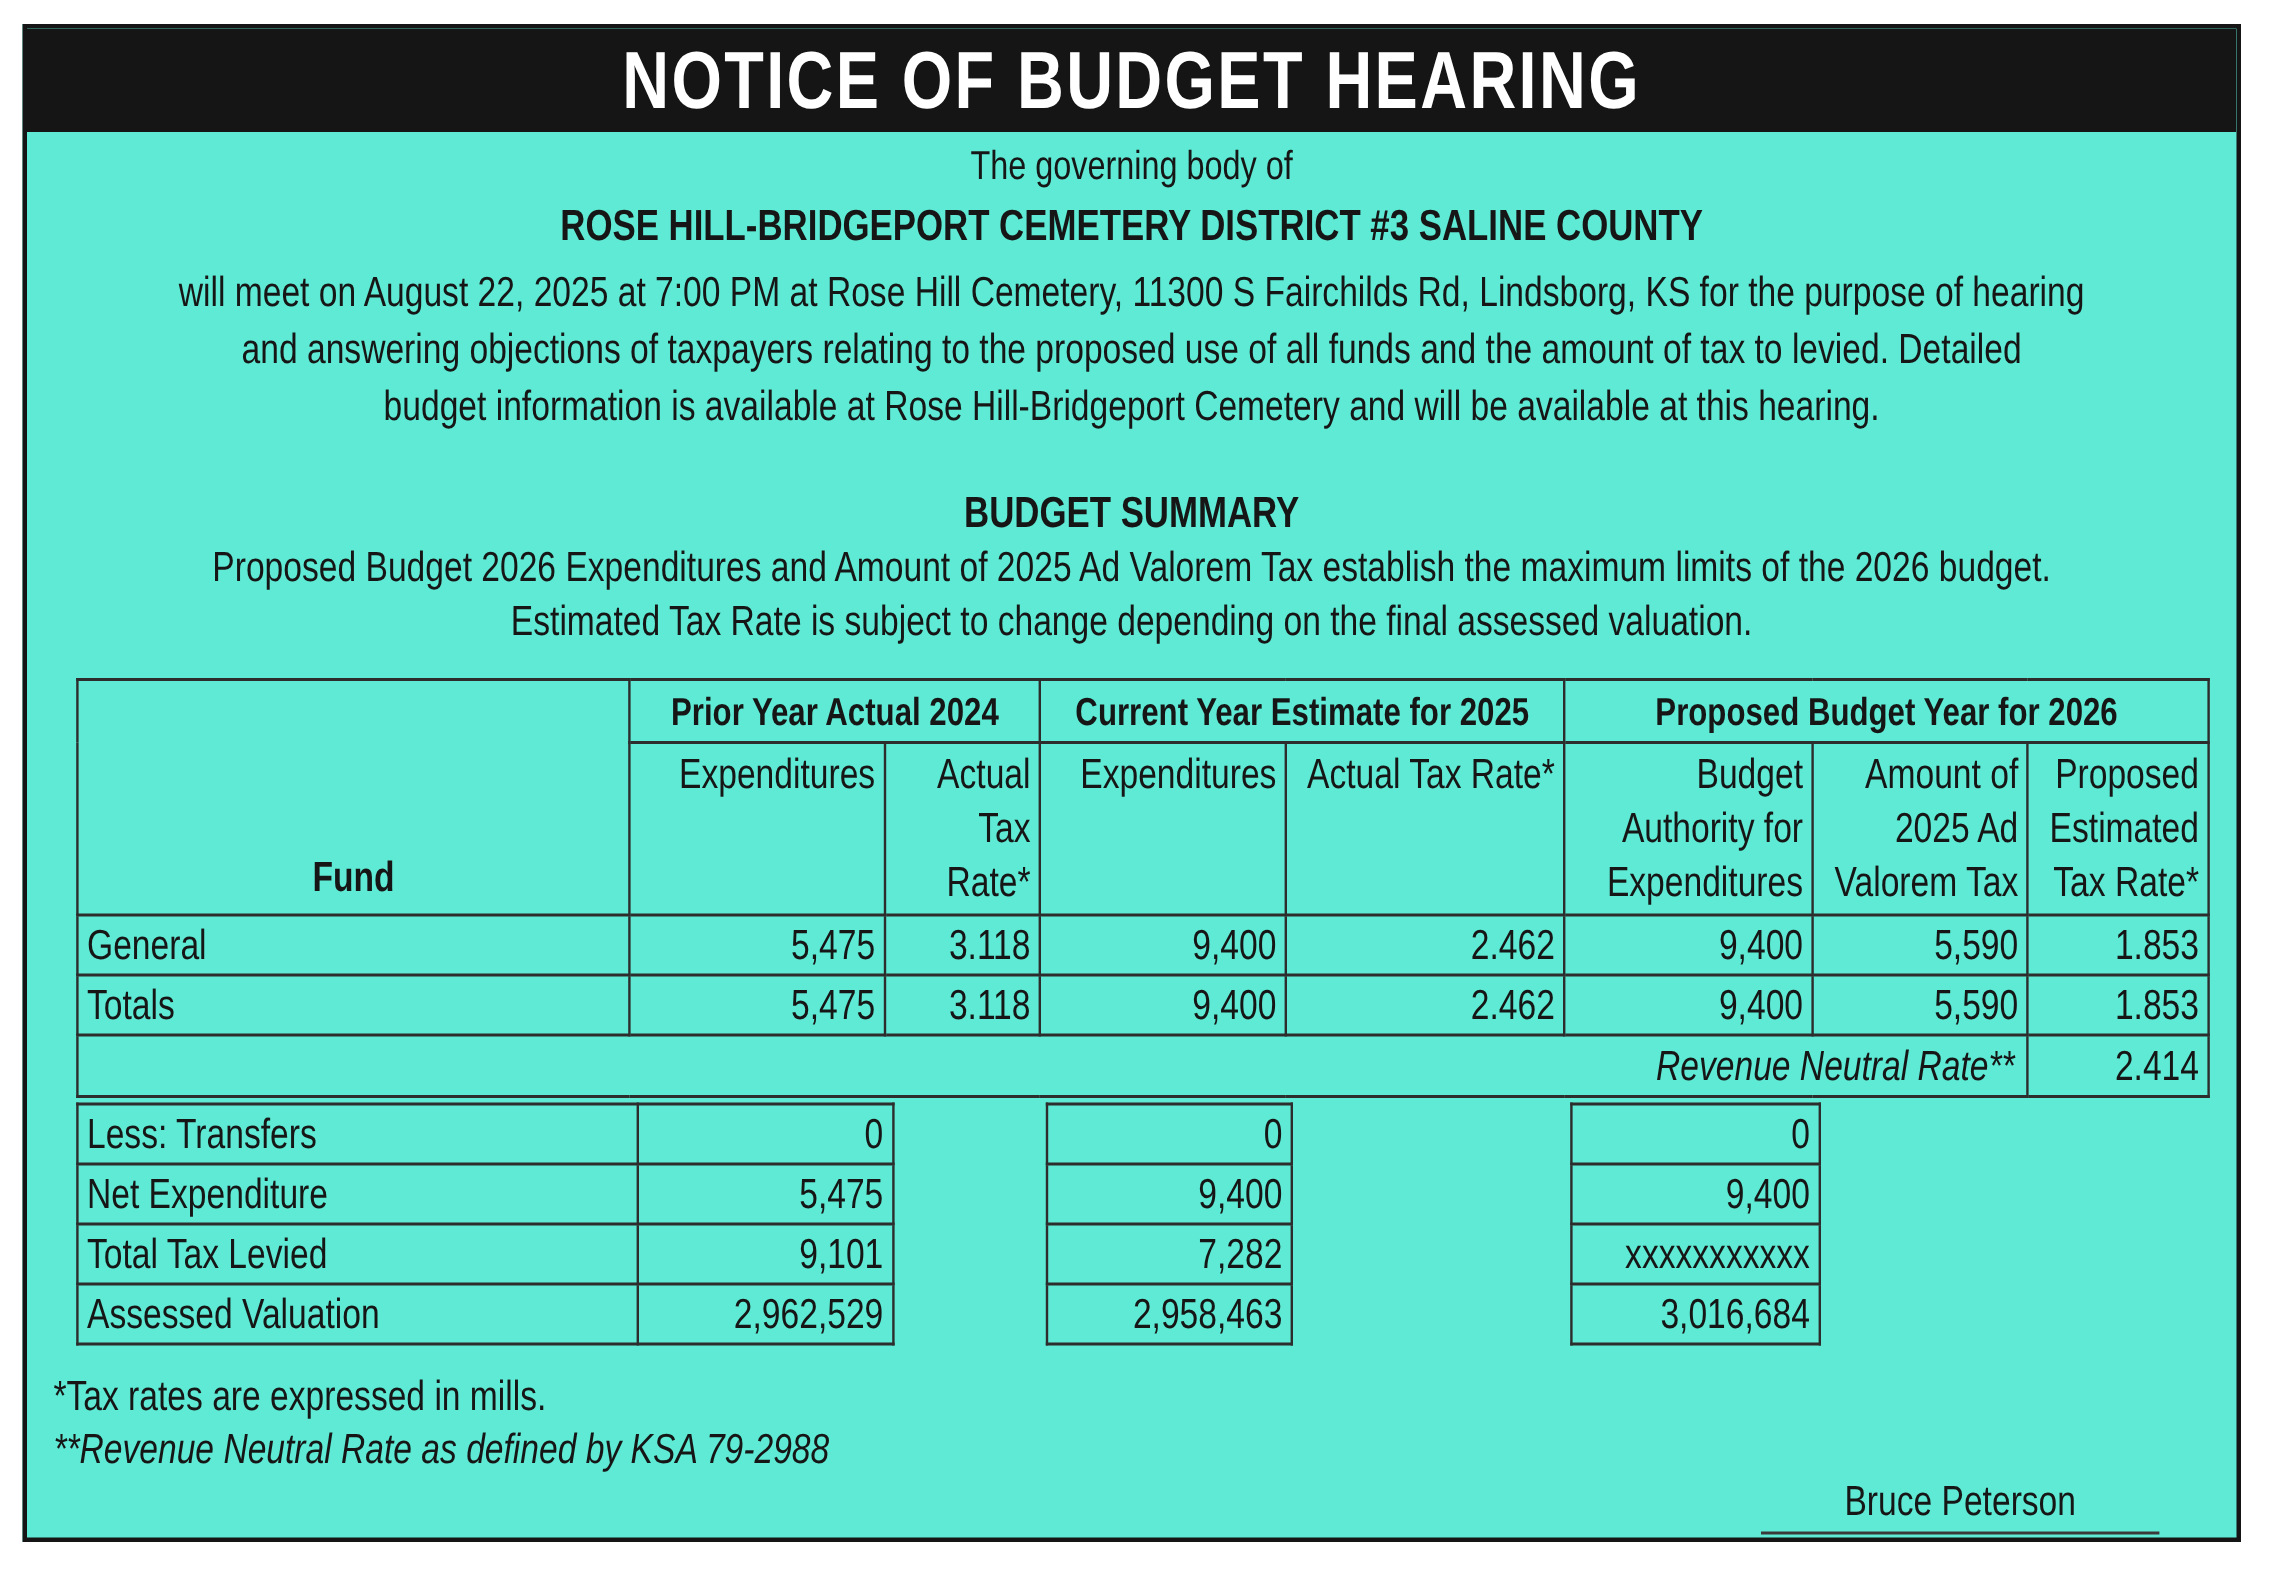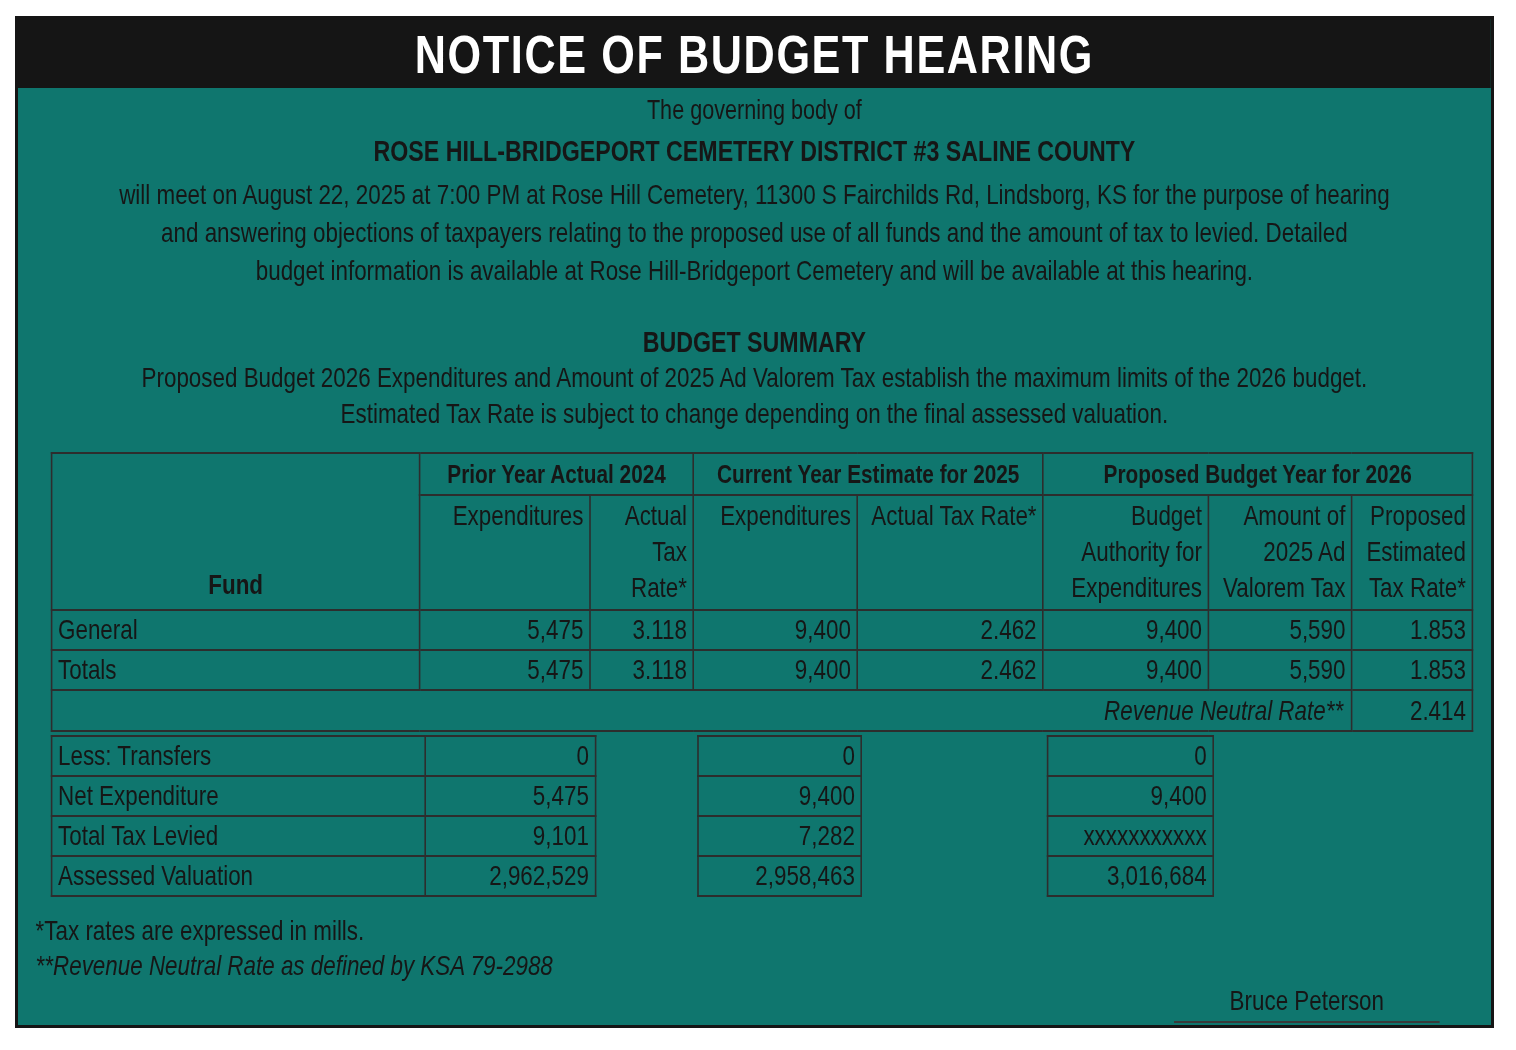--- a/index.html
+++ b/index.html
@@ -1,19 +1,19 @@
 <!DOCTYPE html>
 <html><head>
 <meta charset="utf-8">
 <style>
   html,body{margin:0;padding:0;background:#ffffff;}
   body{width:1516px;height:1050px;font-family:"Liberation Sans",sans-serif;color:#161616;overflow:hidden;}
 
   .notice{position:absolute;left:15px;top:16px;width:1479px;height:1012px;
-          border:3px solid #151515;box-sizing:border-box;background:#0f766e;overflow:hidden;}
+          border:3px solid #151515;box-sizing:border-box;background:#5eead4;overflow:hidden;}
 
   
   .squeeze{width:1841px;transform:scaleX(0.8);transform-origin:0 0;}
 
   .banner{height:69px;background:#151515;display:flex;align-items:center;justify-content:center;}
   .banner-title{color:#ffffff;font-weight:bold;font-size:54px;letter-spacing:2px;white-space:nowrap;}
 
   .content{padding:0 22px;}
   .center{text-align:center;}
   .governing{margin-top:6px;font-size:27px;line-height:32px;}

